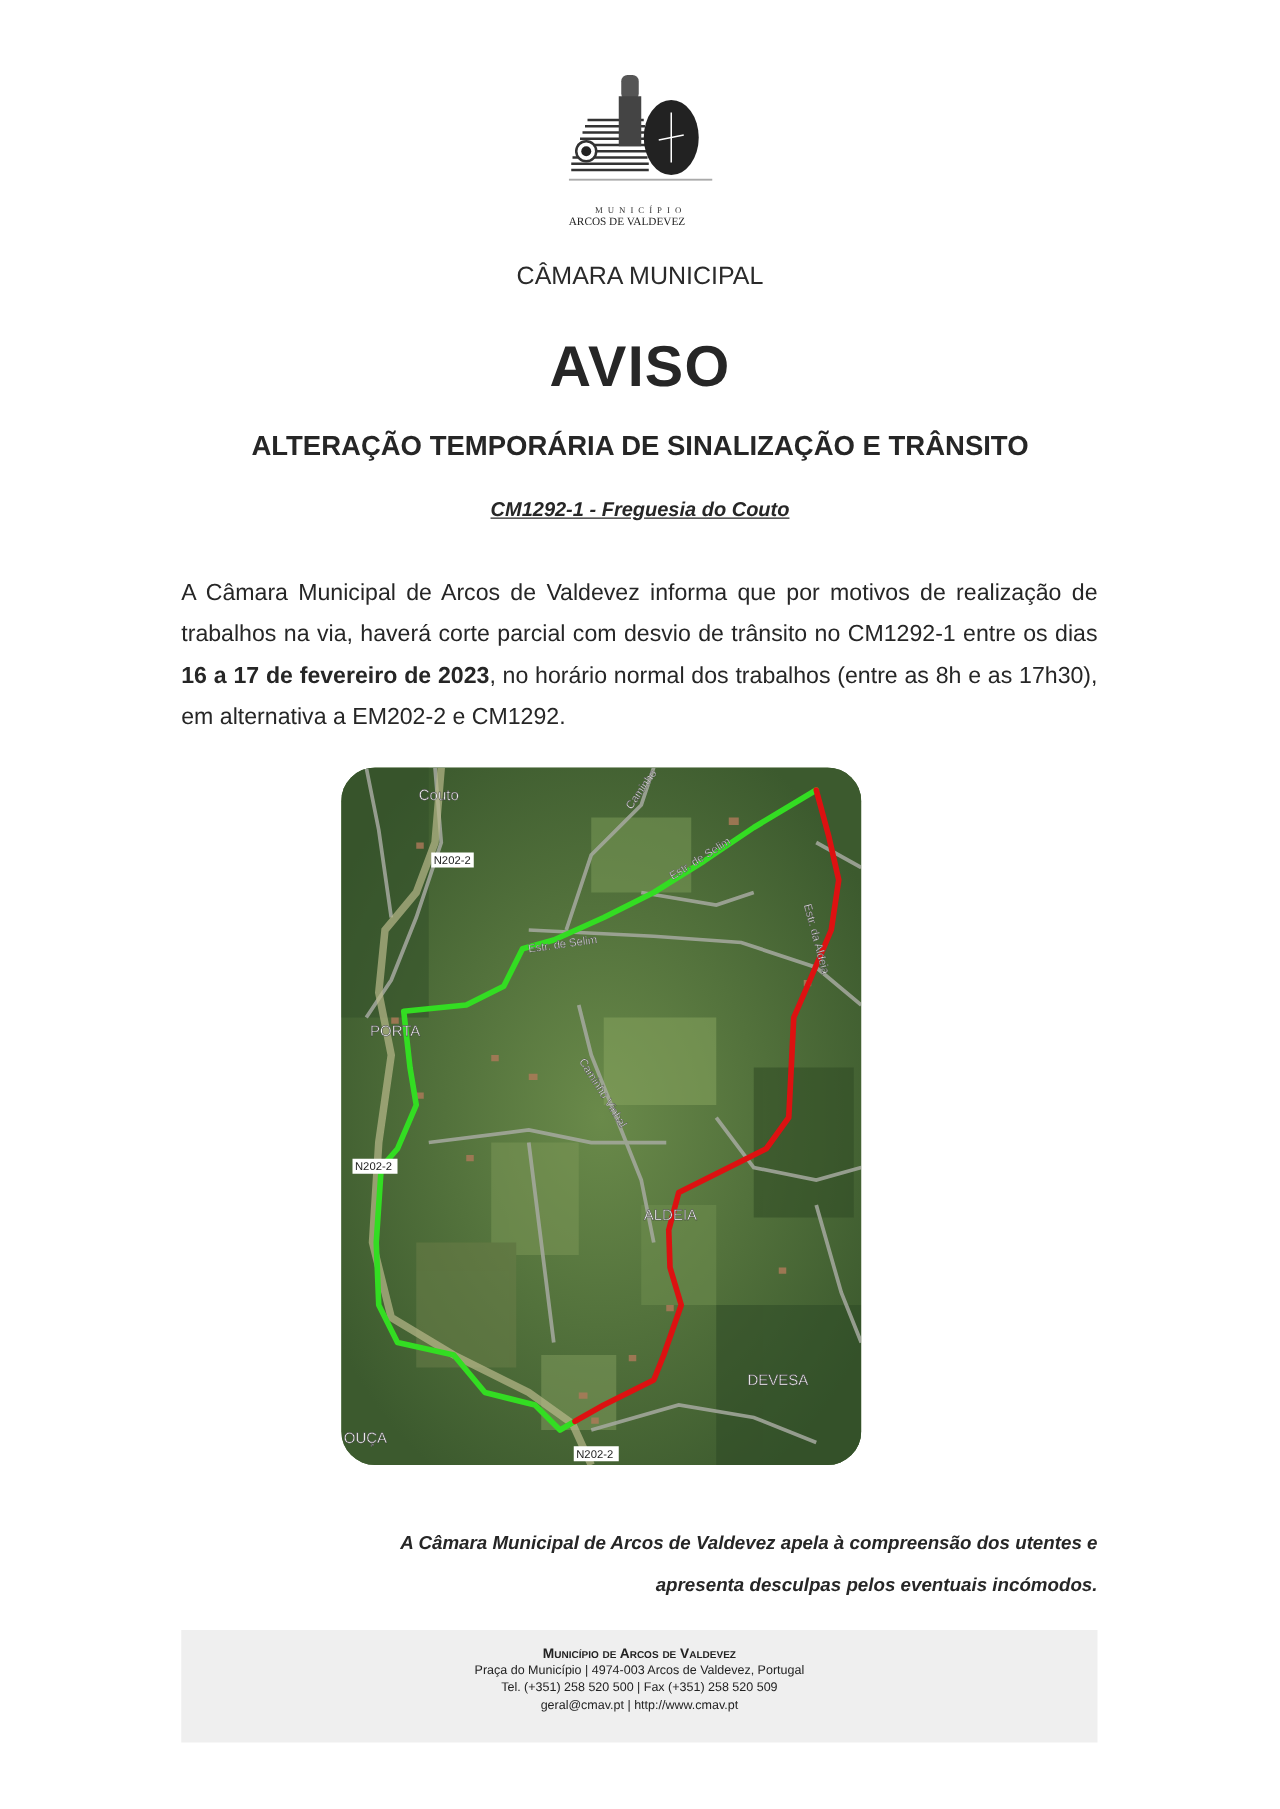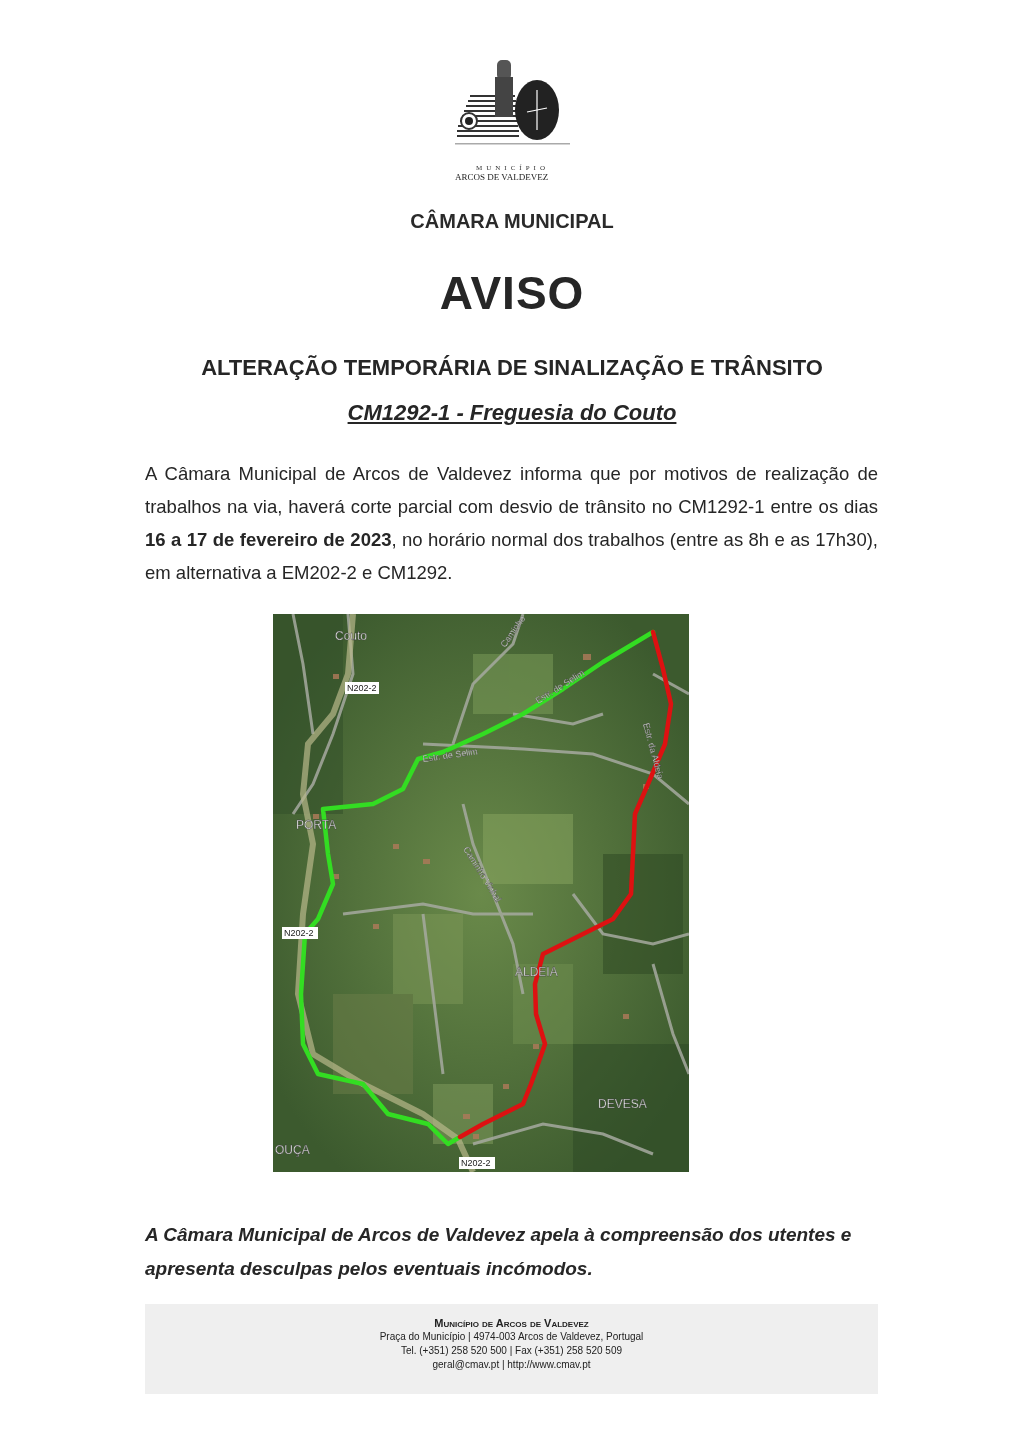--- a/index.html
+++ b/index.html
@@ -3,35 +3,35 @@
 <meta charset="utf-8">
 <style>
   html, body { margin: 0; padding: 0; background: #ffffff; }
   body { width: 1024px; height: 1447px; position: relative; overflow: hidden;
          font-family: "Liberation Sans", sans-serif; color: #262626; }
   .logo { position: absolute; left: 455px; top: 55px; width: 115px; height: 120px; }
   .logo svg { width: 115px; height: 95px; display: block; }
   .logo .l1 { text-align: center; font-family: "Liberation Serif", serif; font-size: 7px; letter-spacing: 4px; color: #333; margin-top: 14px; }
   .logo .l2 { font-family: "Liberation Serif", serif; font-size: 9px; color: #222; }
   .t-camara { position: absolute; top: 210px; left: 0; width: 1024px; text-align: center;
-              font-weight: bold; font-size: 20px; color: #2a2a2a; }
+              font-weight: normal; font-size: 20px; color: #2a2a2a; }
   .t-aviso { position: absolute; top: 266px; left: 0; width: 1024px; text-align: center;
              font-weight: bold; font-size: 46px; color: #262626; letter-spacing: 1px; }
-  .t-alter { position: absolute; top: 355px; left: 0; width: 1024px; text-align: center;
+  .t-alter { position: absolute; top: 344px; left: 0; width: 1024px; text-align: center;
              font-weight: bold; font-size: 22px; color: #262626; }
   .t-sub { position: absolute; top: 400px; left: 0; width: 1024px; text-align: center;
-           font-weight: bold; font-style: italic; font-size: 22px; color: #262626; text-decoration: underline; }
+           font-weight: bold; font-style: italic; font-size: 16px; color: #262626; text-decoration: underline; }
   .body-text { position: absolute; top: 457px; left: 145px; width: 733px; font-size: 18.5px;
                line-height: 33px; text-align: justify; color: #262626; }
   .body-text b { font-weight: bold; }
   .map { position: absolute; left: 273px; top: 614px; width: 416px; height: 558px; overflow: hidden;
-         background: #4d6a3a; }
+         background: #4d6a3a; border-radius: 27px; }
   .map svg { display: block; }
-  .closing { position: absolute; top: 1218px; left: 145px; width: 733px; text-align: left;
-             font-weight: bold; font-style: italic; font-size: 19px; line-height: 34px; color: #262626; }
+  .closing { position: absolute; top: 1218px; left: 145px; width: 733px; text-align: right;
+             font-weight: bold; font-style: italic; font-size: 15px; line-height: 34px; color: #262626; }
   .footer { position: absolute; left: 145px; top: 1304px; width: 733px; height: 90px; background: #efefef;
             text-align: center; font-size: 10px; line-height: 14px; color: #222; padding-top: 12px; box-sizing: border-box; }
   .footer .org { font-weight: bold; font-variant: small-caps; font-size: 11px; }
 </style>
 </head>
 <body>
 
 <div class="logo">
   <svg viewBox="0 0 115 95">
     <g fill="#333">

